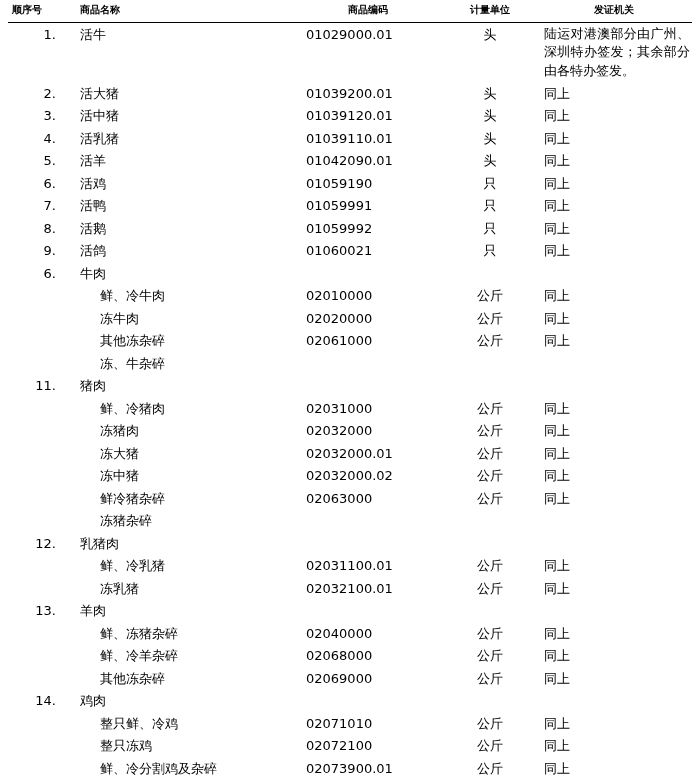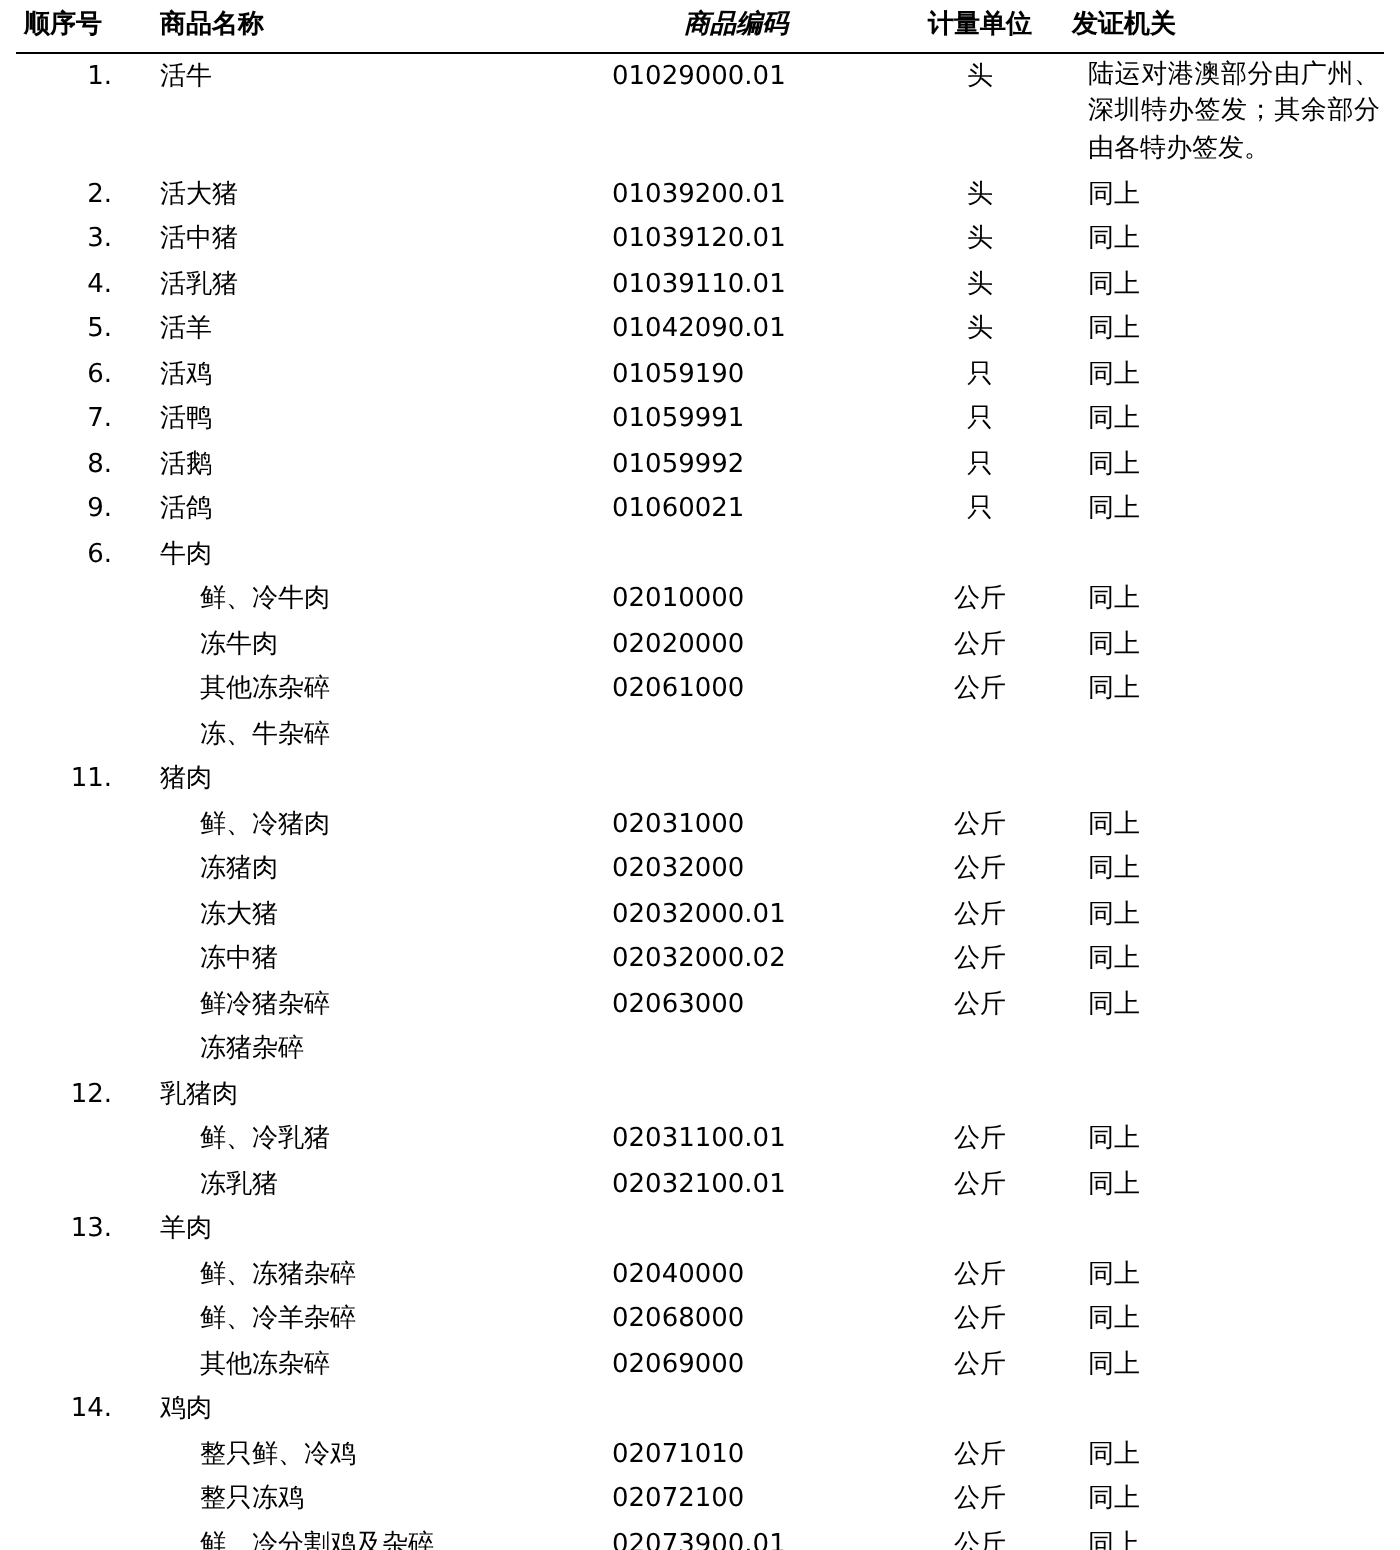--- a/index.html
+++ b/index.html
@@ -28,30 +28,30 @@
     font-size: 13px;
   }
   table.goods col.c-seq   { width: 62px; }
   table.goods col.c-name  { width: 222px; }
   table.goods col.c-code  { width: 152px; }
   table.goods col.c-unit  { width: 92px; }
   table.goods col.c-org   { width: 156px; }
 
   thead th {
     font-weight: bold;
-    font-size: 13px;
+    font-size: 10px;
     padding: 3px 0 5px 0;
     vertical-align: bottom;
     white-space: nowrap;
   }
   th.h-seq  { text-align: left; padding-left: 4px; }
   th.h-name { text-align: left; padding-left: 10px; }
-  th.h-code { text-align: center; font-style: italic; }
+  th.h-code { text-align: center; }
   th.h-unit { text-align: center; }
-  th.h-org  { text-align: left; }
+  th.h-org  { text-align: center; }
 
   .rule {
     border: 0;
     border-top: 1px solid #000;
     margin: 0;
     width: 684px;
     height: 0;
   }
   .rule-wrap { padding: 0; }
 

